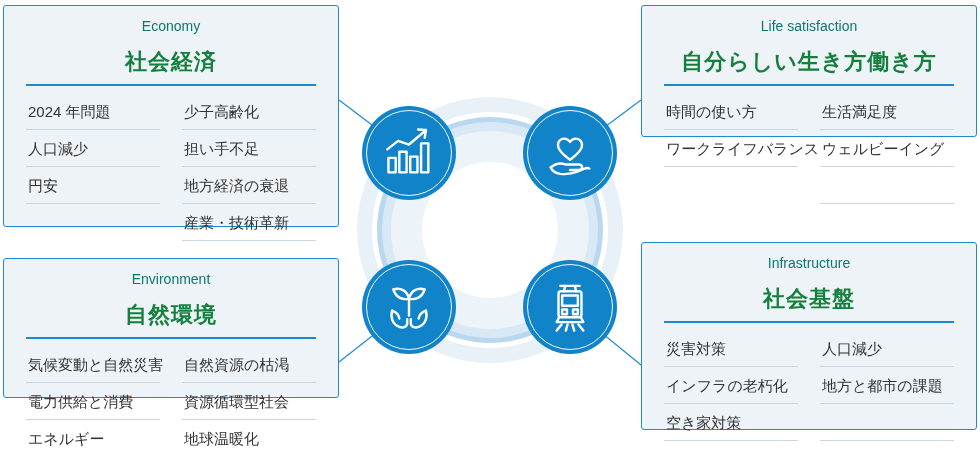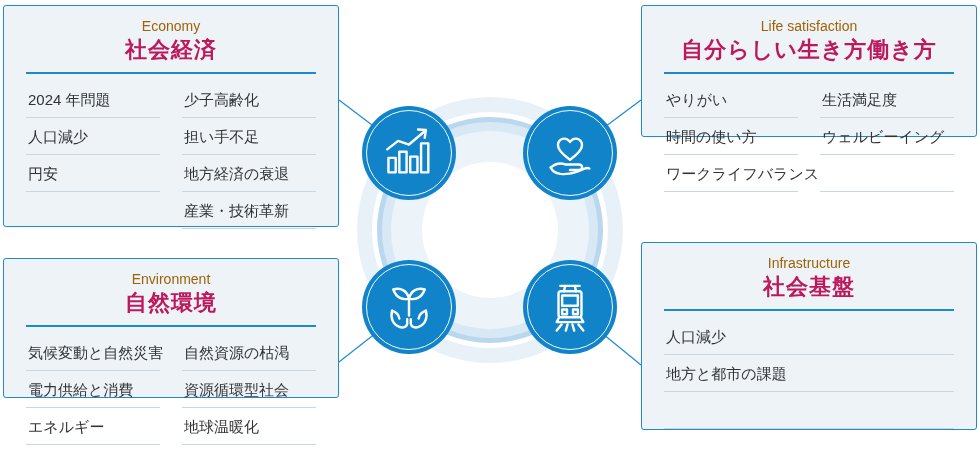--- a/index.html
+++ b/index.html
@@ -5,22 +5,22 @@
   html,body{margin:0;padding:0;background:#fff;}
   body{font-family:"Liberation Sans","DejaVu Sans",sans-serif;}
   .stage{position:relative;width:980px;height:450px;background:#fff;overflow:hidden;}
 
   
   .panel{position:absolute;width:336px;background:#edf3f7;border:1.5px solid #1e8bcd;border-radius:3px;box-sizing:border-box;}
   .panel-tl{left:3px;top:5px;height:222px;}
   .panel-tr{left:641px;top:5px;height:132px;}
   .panel-bl{left:3px;top:258px;height:140px;}
   .panel-br{left:641px;top:242px;height:188px;}
-  .panel-en{margin-top:11px;text-align:center;font-size:14px;line-height:18px;color:#a16207;font-weight:500;}
-  .panel-ja{text-align:center;font-size:22px;line-height:29px;color:#be185d;font-weight:bold;margin-top:0;letter-spacing:1px;}
+  .panel-en{margin-top:11px;text-align:center;font-size:14px;line-height:18px;color:#0f766e;font-weight:500;}
+  .panel-ja{text-align:center;font-size:22px;line-height:29px;color:#15803d;font-weight:bold;margin-top:12px;letter-spacing:1px;}
   .divider{border-top:2px solid #1b8ace;margin:8px 22px 0;}
   .cols{display:flex;gap:22px;padding:9px 22px 0;}
   .col{flex:1;min-width:0;}
   .item{font-size:15px;line-height:19px;min-height:19px;color:#333;padding:7px 2px 8px;border-bottom:1px solid #c8d6e2;margin-bottom:2px;white-space:nowrap;}
 
   
   .ring{position:absolute;border-radius:50%;}
   .r1{left:357px;top:97px;width:266px;height:266px;background:#e9f1f8;}
   .r2{left:372px;top:112px;width:236px;height:236px;background:#ffffff;}
   .r3{left:377px;top:117px;width:226px;height:226px;background:#b9d7ed;}
@@ -124,21 +124,20 @@
       </div>
     </div>
   </div>
 
   <div class="panel panel-tr">
     <div class="panel-en">Life satisfaction</div>
     <div class="panel-ja">自分らしい生き方働き方</div>
     <div class="divider"></div>
     <div class="cols">
       <div class="col">
-        <div class="item">やりがい</div>
         <div class="item">時間の使い方</div>
         <div class="item">ワークライフバランス</div>
       </div>
       <div class="col">
         <div class="item">生活満足度</div>
         <div class="item">ウェルビーイング</div>
         <div class="item"></div>
       </div>
     </div>
   </div>
@@ -160,20 +159,25 @@
       </div>
     </div>
   </div>
 
   <div class="panel panel-br">
     <div class="panel-en">Infrastructure</div>
     <div class="panel-ja">社会基盤</div>
     <div class="divider"></div>
     <div class="cols">
       <div class="col">
+        <div class="item">災害対策</div>
+        <div class="item">インフラの老朽化</div>
+        <div class="item">空き家対策</div>
+      </div>
+      <div class="col">
         <div class="item">人口減少</div>
         <div class="item">地方と都市の課題</div>
         <div class="item"></div>
       </div>
     </div>
   </div>
 
 </div>
 
 </body></html>

